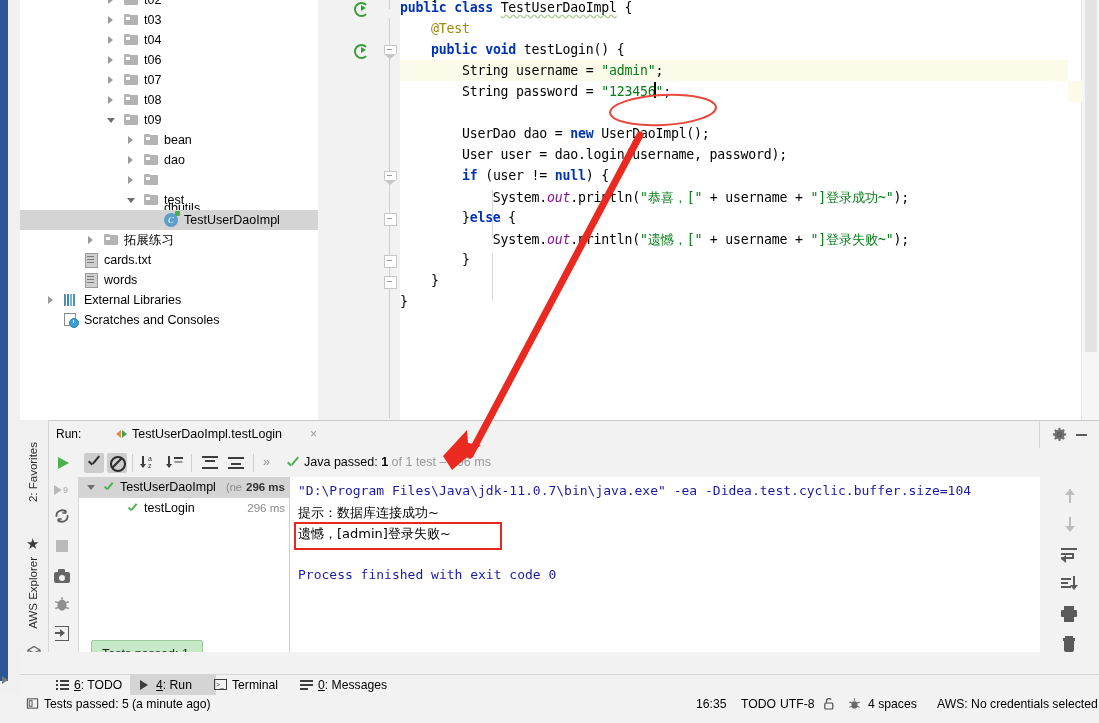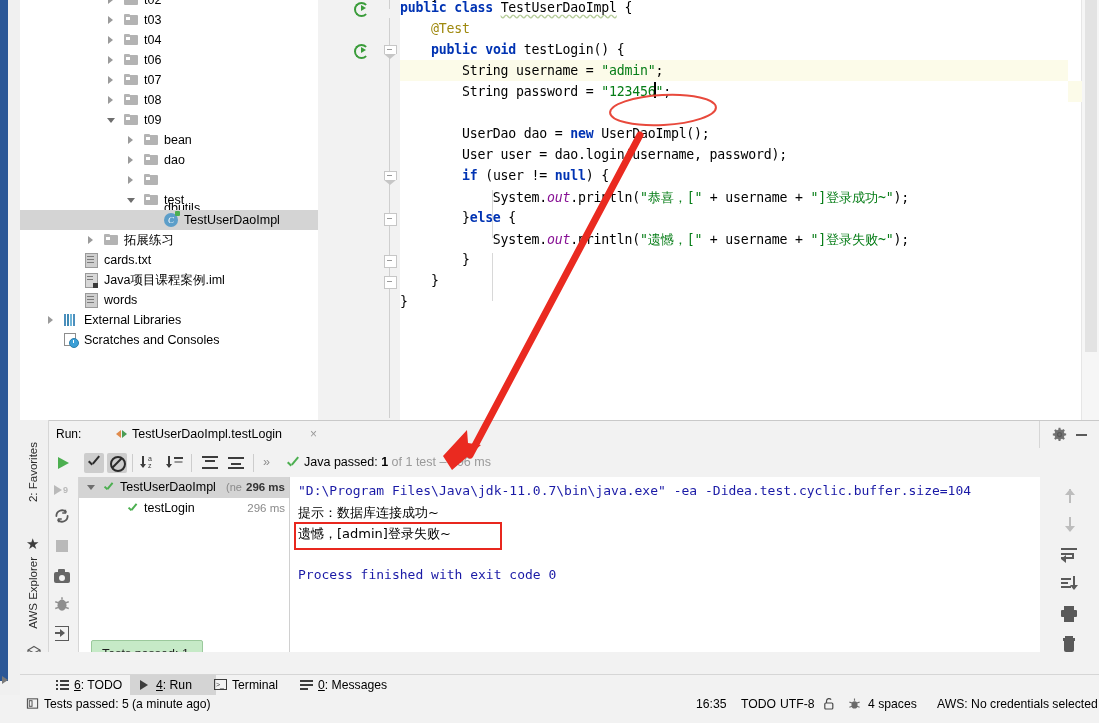--- a/index.html
+++ b/index.html
@@ -252,27 +252,20 @@
           <span class="f-body"></span>
           <span class="f-white"></span>
         </span>
         <span class="tlabel" style="left: 104px;">拓展练习</span>
       </div>
       <div class="trow" style="top: 0px;">
         <span class="filei" style="left: 65px; top: 3px;">
           <i></i>
         </span>
         <span class="tlabel" style="left: 84px;">cards.txt</span>
-      </div>
-      <div class="trow" style="top: 0px;">
-        <span class="imli" style="left: 65px; top: 3px;">
-          <i style="position:absolute;left:1px;top:2px;width:6px;height:1px;background:#7b7b7b;box-shadow:0 3px 0 #7b7b7b;"></i>
-          <b></b>
-        </span>
-        <span class="tlabel" style="left: 84px;">Java项目课程案例.iml</span>
       </div>
       <div class="trow" style="top: 0px;">
         <span class="filei" style="left: 65px; top: 3px;">
           <i></i>
         </span>
         <span class="tlabel" style="left: 84px;">words</span>
       </div>
       <div class="trow" style="top: 0px;">
         <span class="arrow right" style="left: 28px; top: 6px;"></span>
         <span class="libico" style="left: 44px; top: 4px;">

